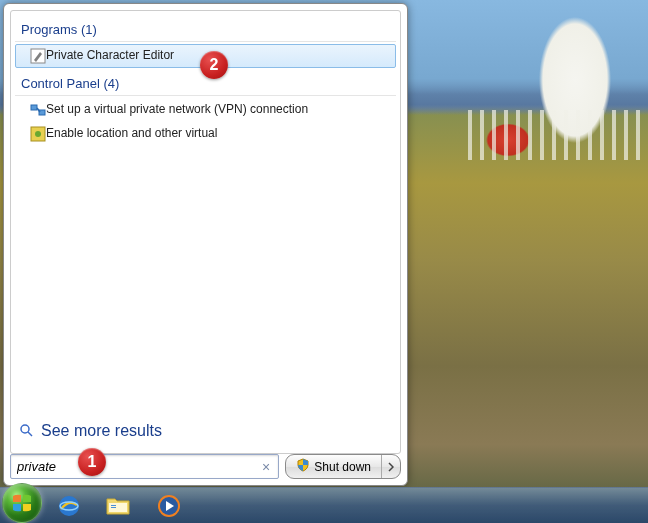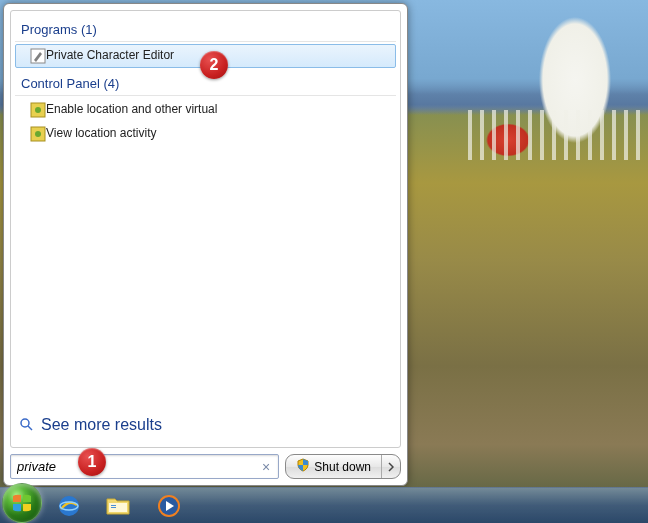--- a/index.html
+++ b/index.html
@@ -82,21 +82,20 @@
     display: flex;
     align-items: center;
     gap: 6px;
     padding: 6px 4px;
     color: #1a3e8c;
     font-size: 16px;
   }
   .bottom-row {
     display: flex;
     gap: 6px;
-    margin-top: 6px;
     align-items: stretch;
   }
   .search-box {
     flex: 1;
     position: relative;
     border: 1px solid #98a8c8;
     background: #fff;
     border-radius: 2px;
     display: flex;
     align-items: center;
@@ -200,40 +199,41 @@
         <svg width="16" height="16" viewBox="0 0 16 16">
           <rect x="1" y="1" width="14" height="14" fill="#fff" stroke="#888"></rect>
           <path d="M4 12 L10 4 L12 6 L6 14 Z" fill="#808080"></path>
         </svg>
       </span>
       <span>Private Character Editor</span>
     </div>
 
     <div class="section-header" style="margin-top:4px">Control Panel (4)</div>
 
+    <div class="result-item">
+      <span class="result-icon">
+        <svg width="16" height="16" viewBox="0 0 16 16">
+          <rect x="1" y="3" width="6" height="5" fill="#5a9ad8" stroke="#2a6ab0"></rect>
+          <rect x="9" y="8" width="6" height="5" fill="#5a9ad8" stroke="#2a6ab0"></rect>
+          <path d="M7 6 L10 10" stroke="#2a6ab0" stroke-width="1.5"></path>
+        </svg>
+      </span>
+      <span>Set up a virtual private network (VPN) connection</span>
+    </div>
 
     <div class="result-item">
       <span class="result-icon">
         <svg width="16" height="16" viewBox="0 0 16 16">
           <rect x="1" y="1" width="14" height="14" fill="#e8d050" stroke="#a89020"></rect>
           <circle cx="8" cy="8" r="3" fill="#6aa830"></circle>
         </svg>
       </span>
       <span>Enable location and other virtual</span>
     </div>
 
-    <div class="result-item">
-      <span class="result-icon">
-        <svg width="16" height="16" viewBox="0 0 16 16">
-          <rect x="1" y="1" width="14" height="14" fill="#e8d050" stroke="#a89020"></rect>
-          <circle cx="8" cy="8" r="3" fill="#6aa830"></circle>
-        </svg>
-      </span>
-      <span>View location activity</span>
-    </div>
 
 
     <div class="spacer-flex"></div>
 
     <div class="see-more">
       <span class="result-icon">
         <svg width="16" height="16" viewBox="0 0 16 16">
           <circle cx="6" cy="6" r="4" fill="none" stroke="#3a6ac8" stroke-width="1.5"></circle>
           <line x1="9" y1="9" x2="13" y2="13" stroke="#3a6ac8" stroke-width="1.5"></line>
         </svg>

